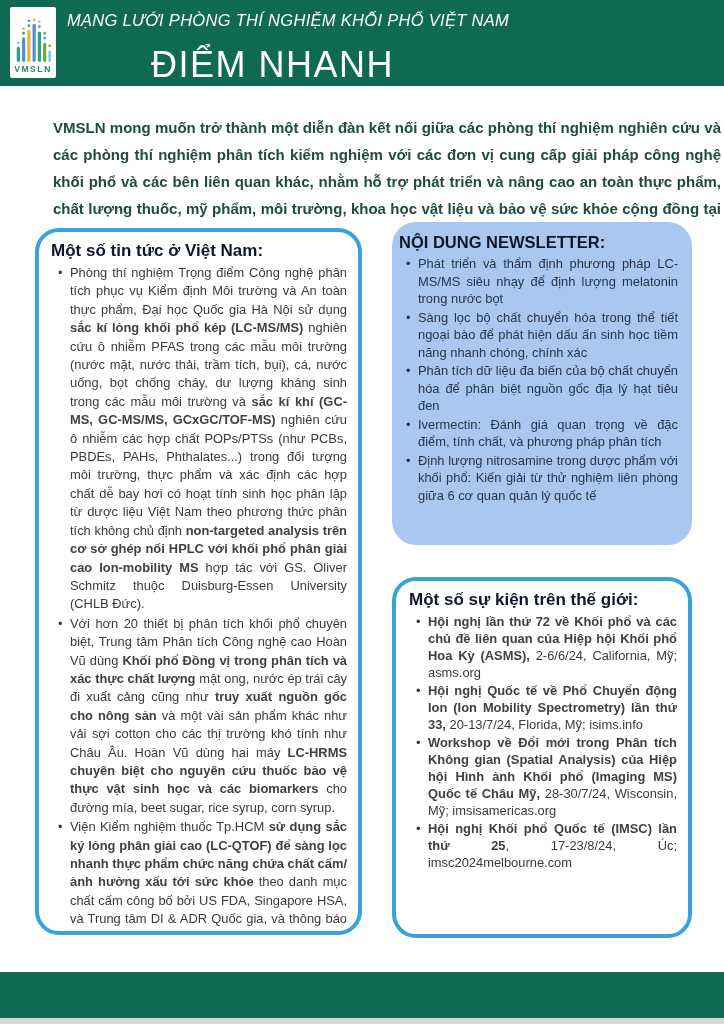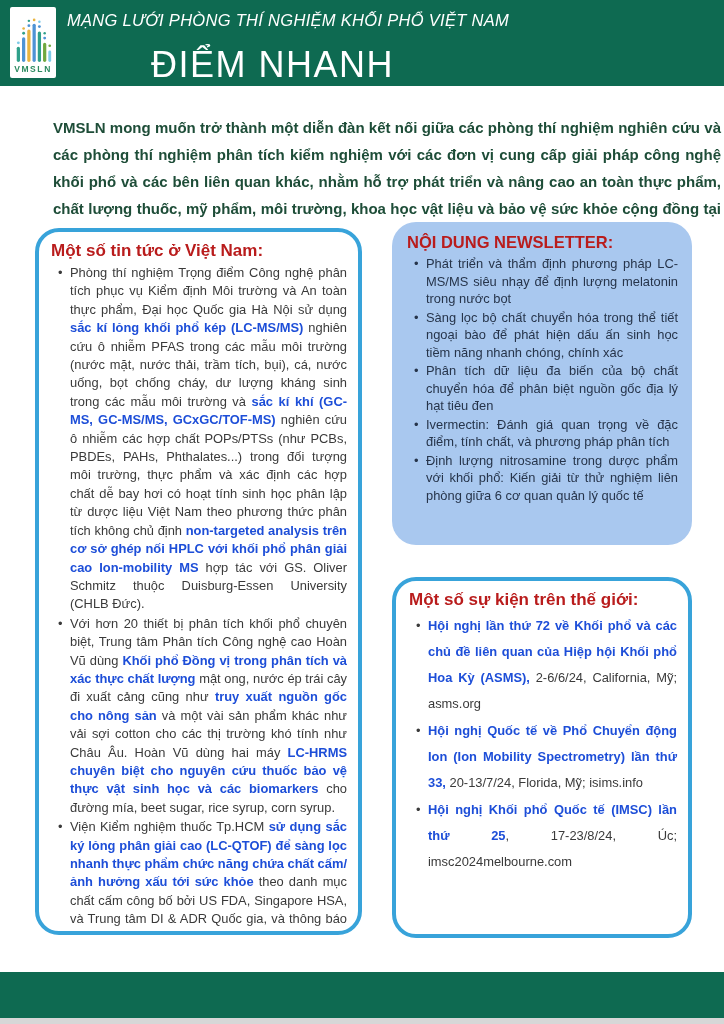--- a/index.html
+++ b/index.html
@@ -17,34 +17,34 @@
   .title-wrap{position:absolute;left:0;top:11px;width:545px;text-align:center;color:#ffffff;}
   .title1{font-style:italic;font-size:16.5px;letter-spacing:0.3px;font-weight:500;padding-left:31px;}
   .title2{font-size:36px;letter-spacing:1.5px;margin-top:14px;font-weight:400;}
   
   .intro{
     position:absolute;left:44px;top:105px;width:668px;margin:9px;
     font-size:15px;line-height:27px;font-weight:bold;color:var(--intro-green,#1e4d38);text-align:justify;
   }
   
   .box{position:absolute;box-sizing:border-box;border-radius:24px;overflow:hidden;}
-  .box h2{margin:0 0 3px 0;color:#b91c1c;font-size:17px;}
+  .box h2{margin:0 0 3px 0;color:#0f172a;font-size:17px;}
   .box ul{list-style:none;margin:0;padding:0 0 0 6px;}
   .box li{
     position:relative;padding-left:13px;margin-bottom:1px;
     font-size:12.9px;line-height:18.4px;color:var(--text-dark,#3a3a3a);text-align:justify;
   }
   .box li::before{content:"\2022";position:absolute;left:1px;top:0;}
-  .box .b{font-weight:bold;color:#1d4ed8;}
+  .box .b{font-weight:bold;color:#404040;}
   .left-box{left:35px;top:228px;width:327px;height:707px;background:#ffffff;border:4px solid var(--border-blue,#38a3da);padding:9px 11px 6px 12px;}
-  .blue-box{left:392px;top:222px;width:300px;height:323px;background:var(--box-blue,#a9c8ef);padding:11px 14px 6px 15px;}
+  .blue-box{left:392px;top:222px;width:300px;height:323px;background:var(--box-blue,#a9c8ef);padding:11px 14px 6px 7px;}
   .blue-box h2{font-size:16.5px;}
   .blue-box li{line-height:17.5px;color:#26344a;}
   .events-box{left:392px;top:577px;width:300px;height:361px;background:#ffffff;border:4px solid var(--border-blue,#38a3da);padding:9px 11px 24px 13px;}
-  .events-box li{line-height:26px;}
+  .events-box li{line-height:17px;}
   
   .footer{position:absolute;left:0;top:972px;width:724px;height:46px;background:var(--brand-green,#0e6a51);}
   .bottom-strip{position:absolute;left:0;top:1018px;width:724px;height:6px;background:#d7d7d7;}
 </style>
 </head>
 <body>
 
 <div class="page">
 
   <header class="header">
@@ -97,20 +97,21 @@
         <li><span>Ivermectin: Đánh giá quan trọng về đặc điểm, tính chất, và phương pháp phân tích</span></li>
         <li><span>Định lượng nitrosamine trong dược phẩm với khối phổ: Kiến giải từ thử nghiệm liên phòng giữa 6 cơ quan quản lý quốc tế</span></li>
       </ul>
   </section>
 
   <section class="box events-box">
     <h2>Một số sự kiện trên thế giới:</h2>
     <ul>
         <li><span class="b">Hội nghị lần thứ 72 về Khối phổ và các chủ đề liên quan của Hiệp hội Khối phổ Hoa Kỳ (ASMS),</span><span> 2-6/6/24, California, Mỹ; asms.org</span></li>
         <li><span class="b">Hội nghị Quốc tế về Phổ Chuyển động Ion (Ion Mobility Spectrometry) lần thứ 33,</span><span> 20-13/7/24, Florida, Mỹ; isims.info</span></li>
+        <li><span class="b">Workshop về Đổi mới trong Phân tích Không gian (Spatial Analysis) của Hiệp hội Hình ảnh Khối phổ (Imaging MS) Quốc tế Châu Mỹ,</span><span> 28-30/7/24, Wisconsin, Mỹ; imsisamericas.org</span></li>
         <li><span class="b">Hội nghị Khối phổ Quốc tế (IMSC) lần thứ 25</span><span>, 17-23/8/24, Úc; imsc2024melbourne.com</span></li>
       </ul>
   </section>
 
   <footer class="footer"></footer>
   <div class="bottom-strip"></div>
 
 </div>
 
 </body></html>

